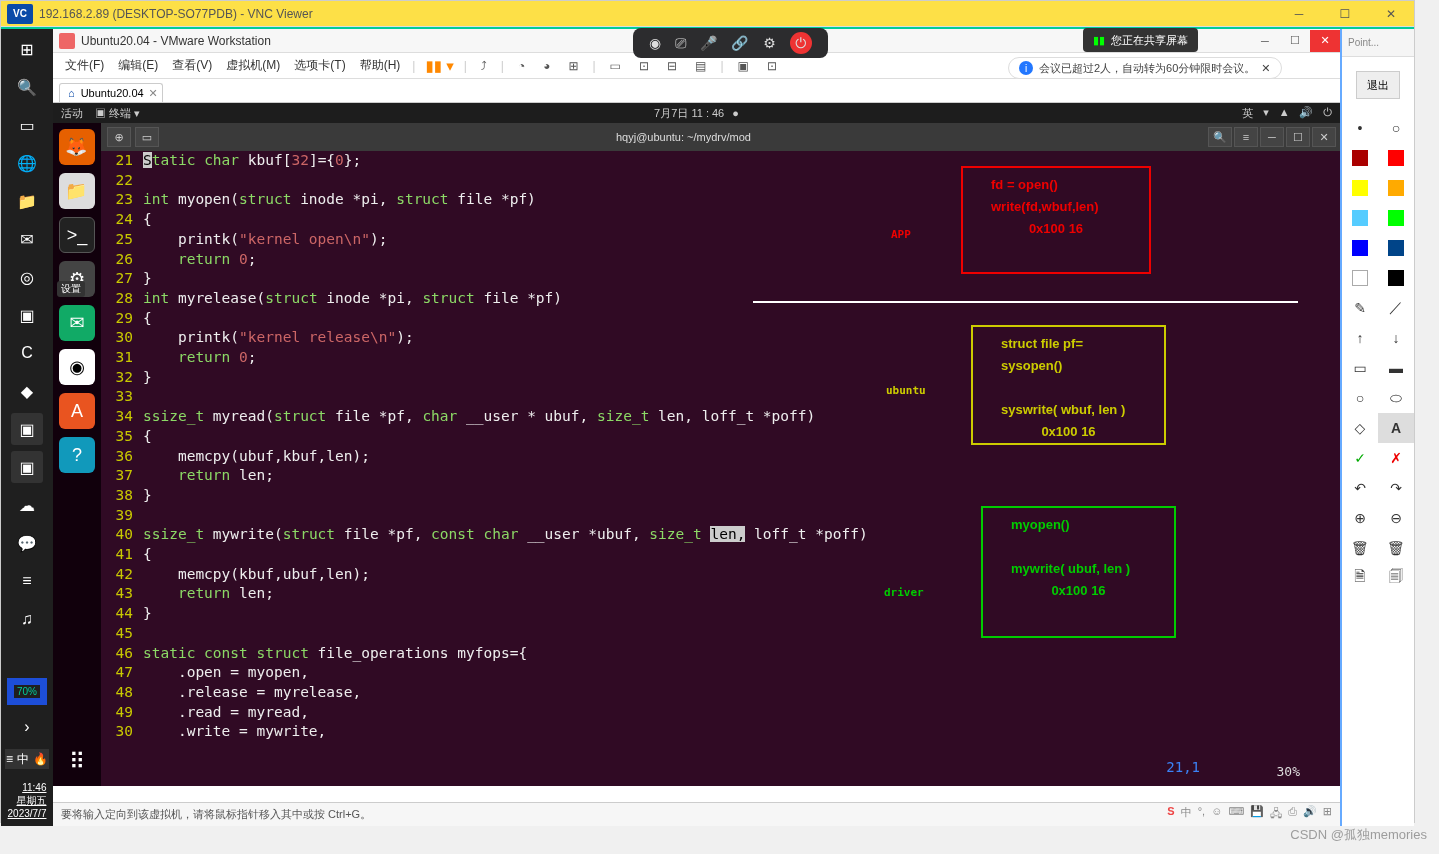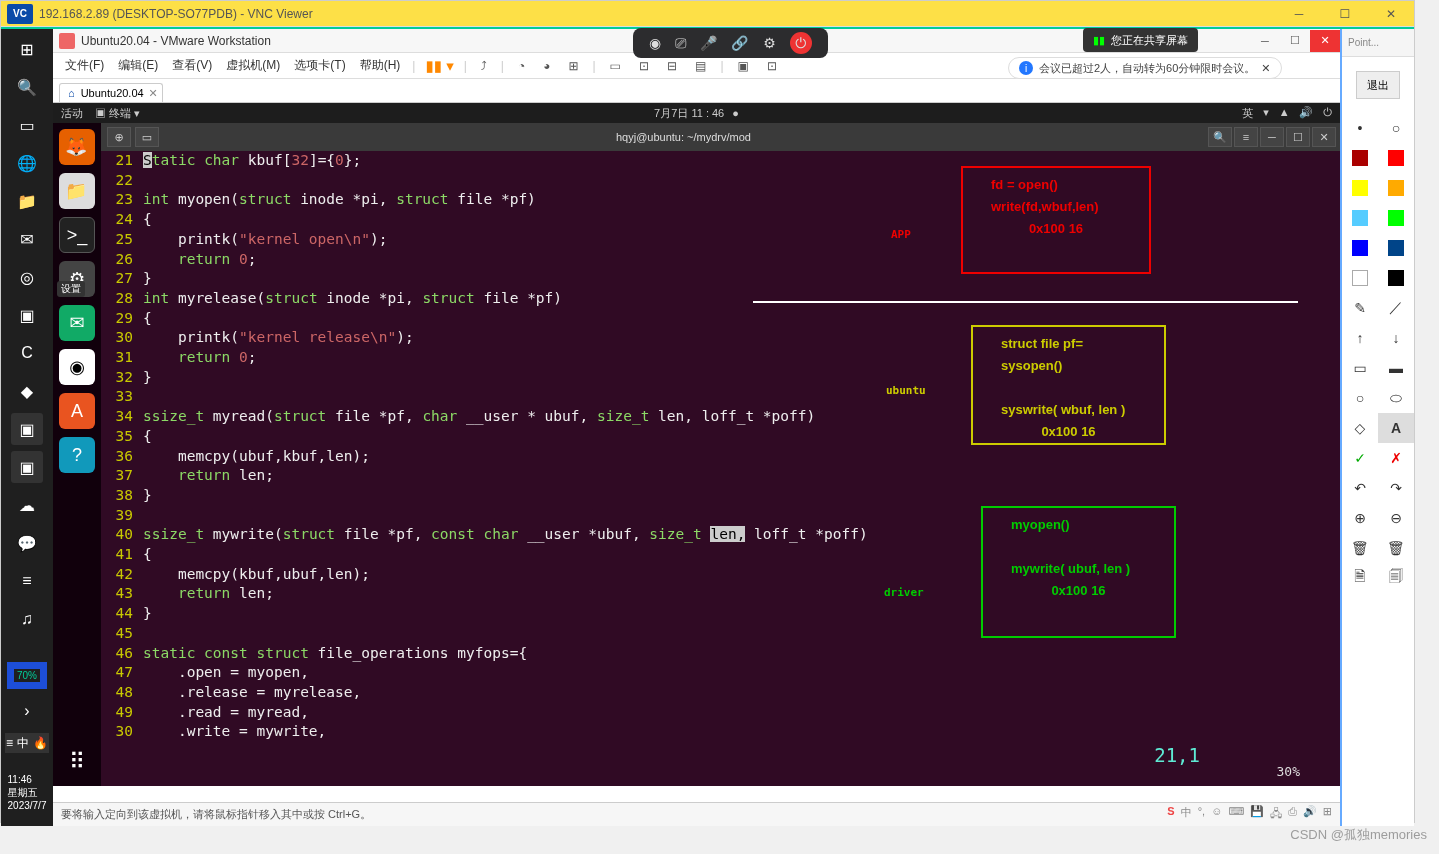--- a/index.html
+++ b/index.html
@@ -14,21 +14,21 @@
 .win-btn { width:46px; height:26px; display:flex; align-items:center; justify-content:center; color:#555; }
 
 
 .vnc-body { position:relative; height:797px; border-top:2px solid #0c9; }
 
 
 .win-taskbar { position:absolute; left:0; top:0; width:52px; height:797px; background:#1f1f1f; display:flex; flex-direction:column; align-items:center; padding-top:4px; gap:6px; }
 .win-tb-item { width:32px; height:32px; display:flex; align-items:center; justify-content:center; color:#fff; font-size:16px; border-radius:3px; }
 .win-tb-item.active { background:#333; }
 .battery { color:#0c9; font-size:10px; border:7px solid #1d4ed8; padding:1px 3px; margin-top:auto; }
-.tb-clock { color:#fff; font-size:10px; text-align:left; line-height:13px; margin:14px 0; }
+.tb-clock { color:#fff; font-size:10px; text-align:right; line-height:13px; margin:6px 0;text-decoration:underline; }
 .tb-sep { background:#333; width:44px; height:20px; color:#fff; display:flex; align-items:center; justify-content:center; gap:4px; font-size:12px; }
 
 
 .annot-panel { position:absolute; right:0; top:0; width:74px; height:797px; border-left:2px solid #6af; background:#fff; }
 .annot-top { height:28px; background:#f5f5f5; border-bottom:1px solid #ddd; display:flex; align-items:center; padding-left:6px; font-size:10px; color:#888; }
 .annot-btn { height:28px; border:1px solid #ccc; margin:14px; background:#eee; font-size:11px; display:flex; align-items:center; justify-content:center; }
 .annot-grid { display:grid; grid-template-columns:1fr 1fr; }
 .annot-cell { height:30px; display:flex; align-items:center; justify-content:center; font-size:14px; color:#333; border:0; }
 .color-red{background:#f00;width:16px;height:16px} .color-dred{background:#a00;width:16px;height:16px}
 .color-yel{background:#ff0;width:16px;height:16px} .color-ora{background:#fa0;width:16px;height:16px}
@@ -106,21 +106,21 @@
 .anno-app{border:2px solid #e00;color:#e00;left:860px;top:15px;width:190px;height:108px}
 .anno-kernel{border:2px solid #cc0;color:#cc0;left:870px;top:174px;width:195px;height:120px}
 .anno-driver{border:2px solid #0c0;color:#0c0;left:880px;top:355px;width:195px;height:132px}
 .lbl{position:absolute;font-weight:bold;font-size:11px}
 .lbl-app{color:#e00;left:790px;top:74px}
 .lbl-kernel{color:#cc0;left:785px;top:230px}
 .lbl-driver{color:#0c0;left:783px;top:432px}
 .divider{position:absolute;left:652px;top:150px;width:545px;height:2px;background:#fff}
 
 .term-footer{position:absolute;right:40px;bottom:4px;color:#ddd;font-size:13px}
-.term-footer2{position:absolute;right:140px;bottom:20px;color:#5eead4;font-size:19px}
+.term-footer2{position:absolute;right:140px;bottom:8px;color:#3b82f6;font-size:14px}
 
 
 .vm-status { position:absolute; left:0; bottom:0; right:0; height:24px; background:#f6f6f6; border-top:1px solid #ccc; display:flex; align-items:center; font-size:11px; color:#555; padding:0 8px;}
 .vm-status .right-icons{margin-left:auto;display:flex;gap:6px;color:#888}
 .cn-ime{color:#e44;font-weight:bold}
 
 .watermark{position:absolute;right:12px;bottom:10px;color:#888;font-size:13px;opacity:0.8}
 </style>
 </head>
 <body>

